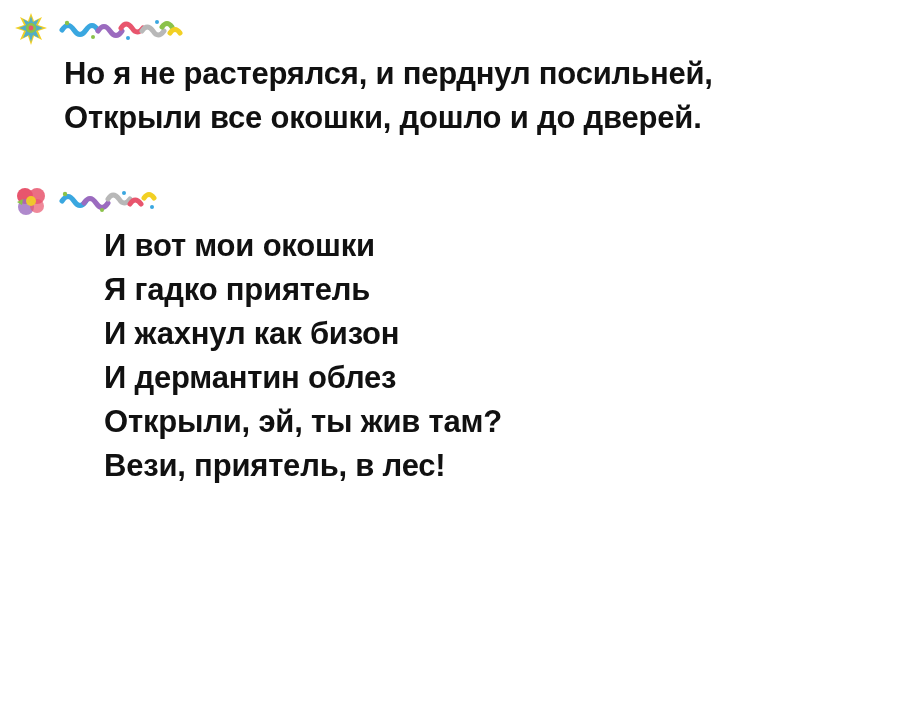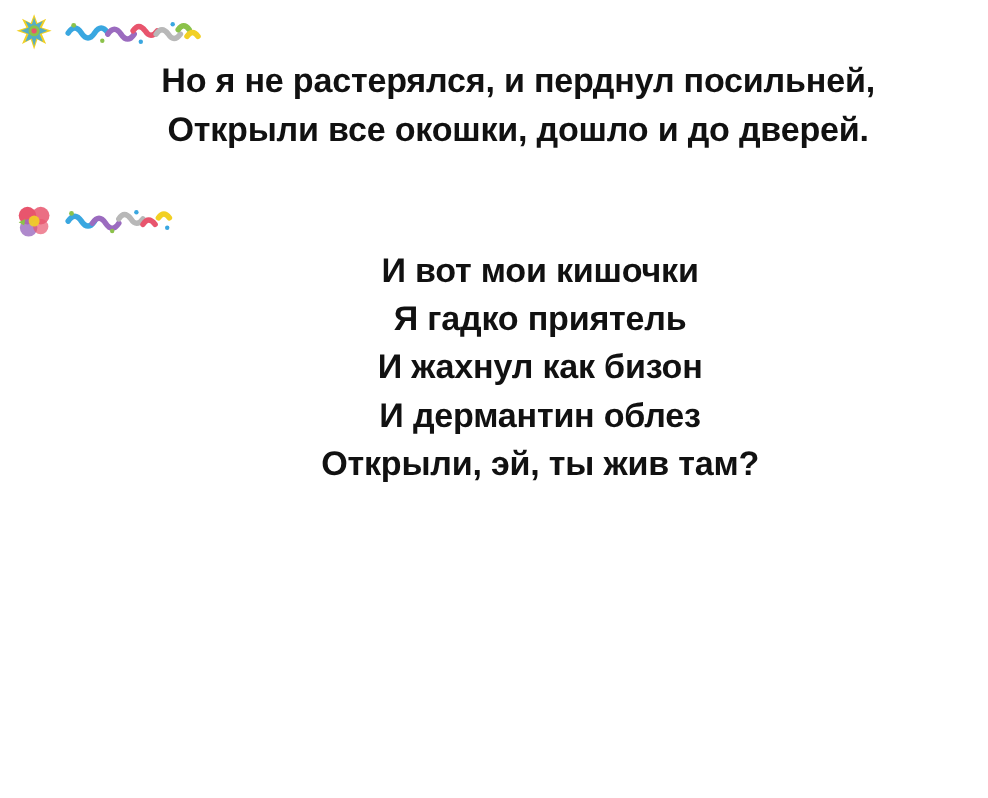--- a/index.html
+++ b/index.html
@@ -20,21 +20,20 @@
     width: 898px;
     height: 725px;
     background: #ffffff;
     box-sizing: border-box;
     padding: 0;
   }
 
   
   .stanza {
     position: relative;
-    text-align: center;
   }
 
   .stanza-1 {
     padding-top: 6px;
   }
 
   .stanza-2 {
     padding-top: 38px;
   }
 
@@ -176,21 +175,22 @@
           </g>
           <g fill="#3aa7e0">
             <circle cx="94" cy="21" r="2"></circle>
             <circle cx="66" cy="7" r="2"></circle>
           </g>
         </svg>
       </span>
     </div>
 
     <div class="lines lines-indent">
-      <div class="line line-2">И вот мои кишочки</div>
+      <div class="line line-2">И вот мои окошки</div>
       <div class="line line-2">Я гадко приятель</div>
       <div class="line line-2">И жахнул как бизон</div>
       <div class="line line-2">И дермантин облез</div>
       <div class="line line-2">Открыли, эй, ты жив там?</div>
+      <div class="line line-2">Вези, приятель, в лес!</div>
     </div>
   </div>
 
 </div>
 
 </body></html>

